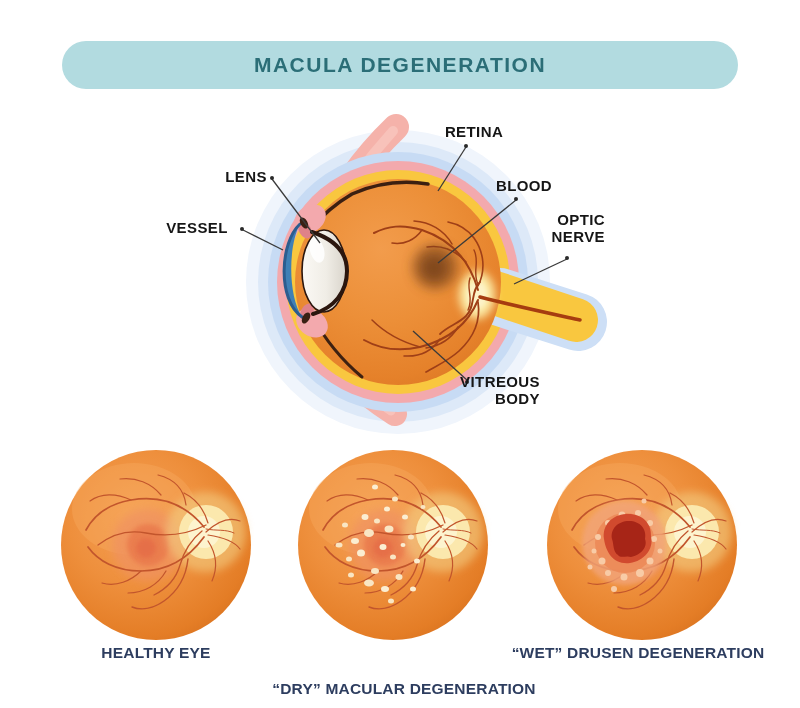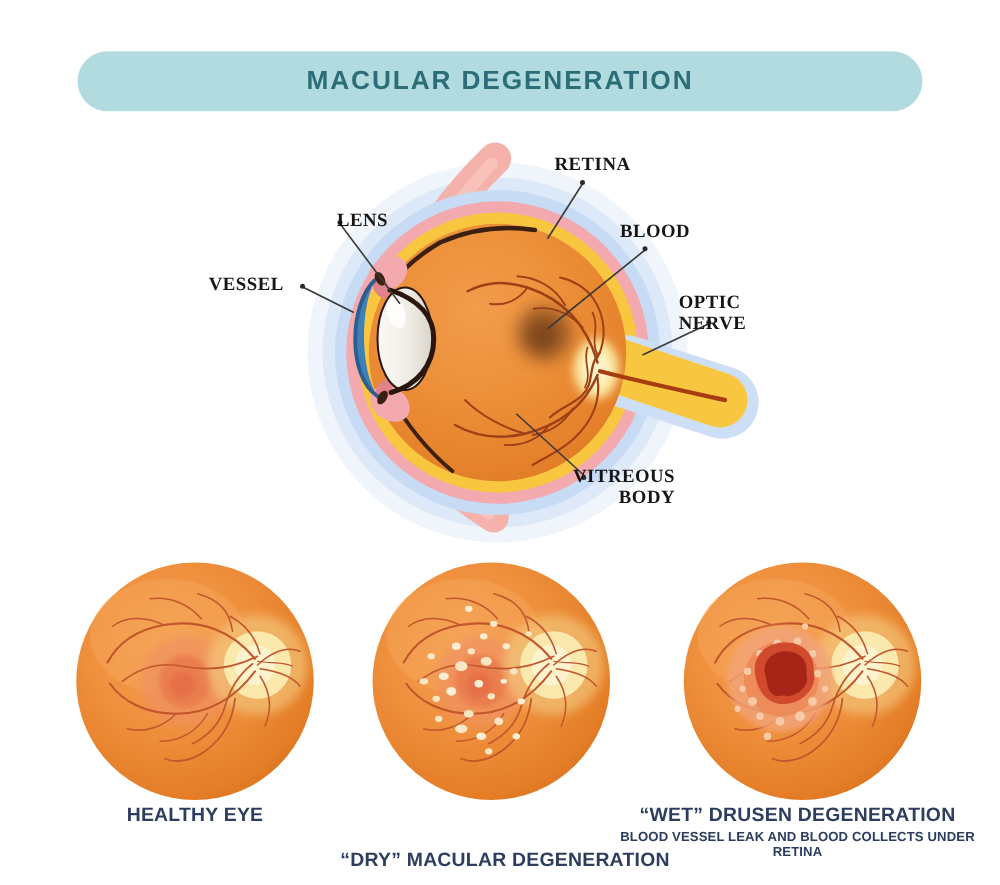--- a/index.html
+++ b/index.html
@@ -3,33 +3,33 @@
 <meta charset="utf-8">
 <style>
   html,body{margin:0;padding:0;background:#ffffff;}
   .stage{position:relative;width:800px;height:708px;background:#ffffff;overflow:hidden;
          font-family:"Liberation Sans", sans-serif;}
   .banner{position:absolute;left:62px;top:41px;width:676px;height:48px;border-radius:26px;
           background:#b2dbe0;display:flex;align-items:center;justify-content:center;}
   .banner span{color:#2b6e77;font-size:21px;font-weight:bold;letter-spacing:1.5px;}
   svg{position:absolute;left:0;top:0;}
   .lbl{position:absolute;color:#161616;font-size:15px;font-weight:bold;letter-spacing:.4px;
-       transform:translate(-50%,-50%);white-space:nowrap;line-height:1.1;font-family:Liberation Serif, serif;}
+       transform:translate(-50%,-50%);white-space:nowrap;line-height:1.1;}
   .lbl.wrap{white-space:normal;}
   .cap{position:absolute;top:644px;width:320px;text-align:center;color:#2d3d5f;}
   .cap .main{font-size:15.5px;font-weight:bold;letter-spacing:.2px;}
   .cap .sub{font-size:10.5px;font-weight:bold;margin-top:2px;letter-spacing:.1px;}
 </style>
 </head>
 <body>
 
 <div class="stage">
 
   <div class="banner">
-    <span>MACULAR DEGENERATION</span>
+    <span>MACULA DEGENERATION</span>
   </div>
 
   <svg width="800" height="708" viewBox="0 0 800 708">
     <defs>
       <filter id="b2" x="-50%" y="-50%" width="200%" height="200%">
           <feGaussianBlur stdDeviation="2"></feGaussianBlur>
         </filter>
       <filter id="b4" x="-50%" y="-50%" width="200%" height="200%">
           <feGaussianBlur stdDeviation="4"></feGaussianBlur>
         </filter>
@@ -235,31 +235,30 @@
           <circle cx="-52" cy="22" r="2.5"></circle>
             <circle cx="-28" cy="44" r="3"></circle>
         </g>
         <path d="M -38,-6 C -40,-20 -30,-30 -16,-31 C 0,-32 10,-22 9,-8 C 12,4 2,16 -12,18 C -28,20 -36,8 -38,-6 Z" fill="#d14a2e"></path>
         <path d="M -30,-6 C -32,-16 -24,-24 -13,-24 C -2,-24 5,-16 3,-6 C 6,2 -1,10 -11,12 C -16,10 -21,14 -24,10 C -29,7 -28,0 -30,-6 Z" fill="#a72517"></path>
       </g>
     </g>
   </svg>
 
   <div class="lbl" style="left:474px;top:132px;">RETINA</div>
-  <div class="lbl" style="left:246px;top:177px;margin-left:44px;">LENS</div>
+  <div class="lbl" style="left:246px;top:177px;">LENS</div>
   <div class="lbl" style="left:197px;top:228px;">VESSEL</div>
   <div class="lbl" style="left:524px;top:186px;">BLOOD</div>
-  <div class="lbl wrap" style="left:574px;top:251px;width:62px;text-align:left;">OPTIC NERVE</div>
+  <div class="lbl wrap" style="left:574px;top:228px;width:62px;text-align:right;">OPTIC NERVE</div>
   <div class="lbl wrap" style="left:494px;top:390px;width:92px;text-align:right;">VITREOUS BODY</div>
 
   <div class="cap" style="left:-4px;">
     <div class="main">HEALTHY EYE</div>
     <div class="sub"></div>
   </div>
   <div class="cap" style="left:244px;margin-top:36px;">
     <div class="main">“DRY” MACULAR DEGENERATION</div>
   </div>
   <div class="cap" style="left:478px;">
     <div class="main">“WET” DRUSEN DEGENERATION</div>
-    <div class="sub">BLOOD VESSEL LEAK AND BLOOD COLLECTS UNDER RETINA</div>
   </div>
 
 </div>
 
 </body></html>

